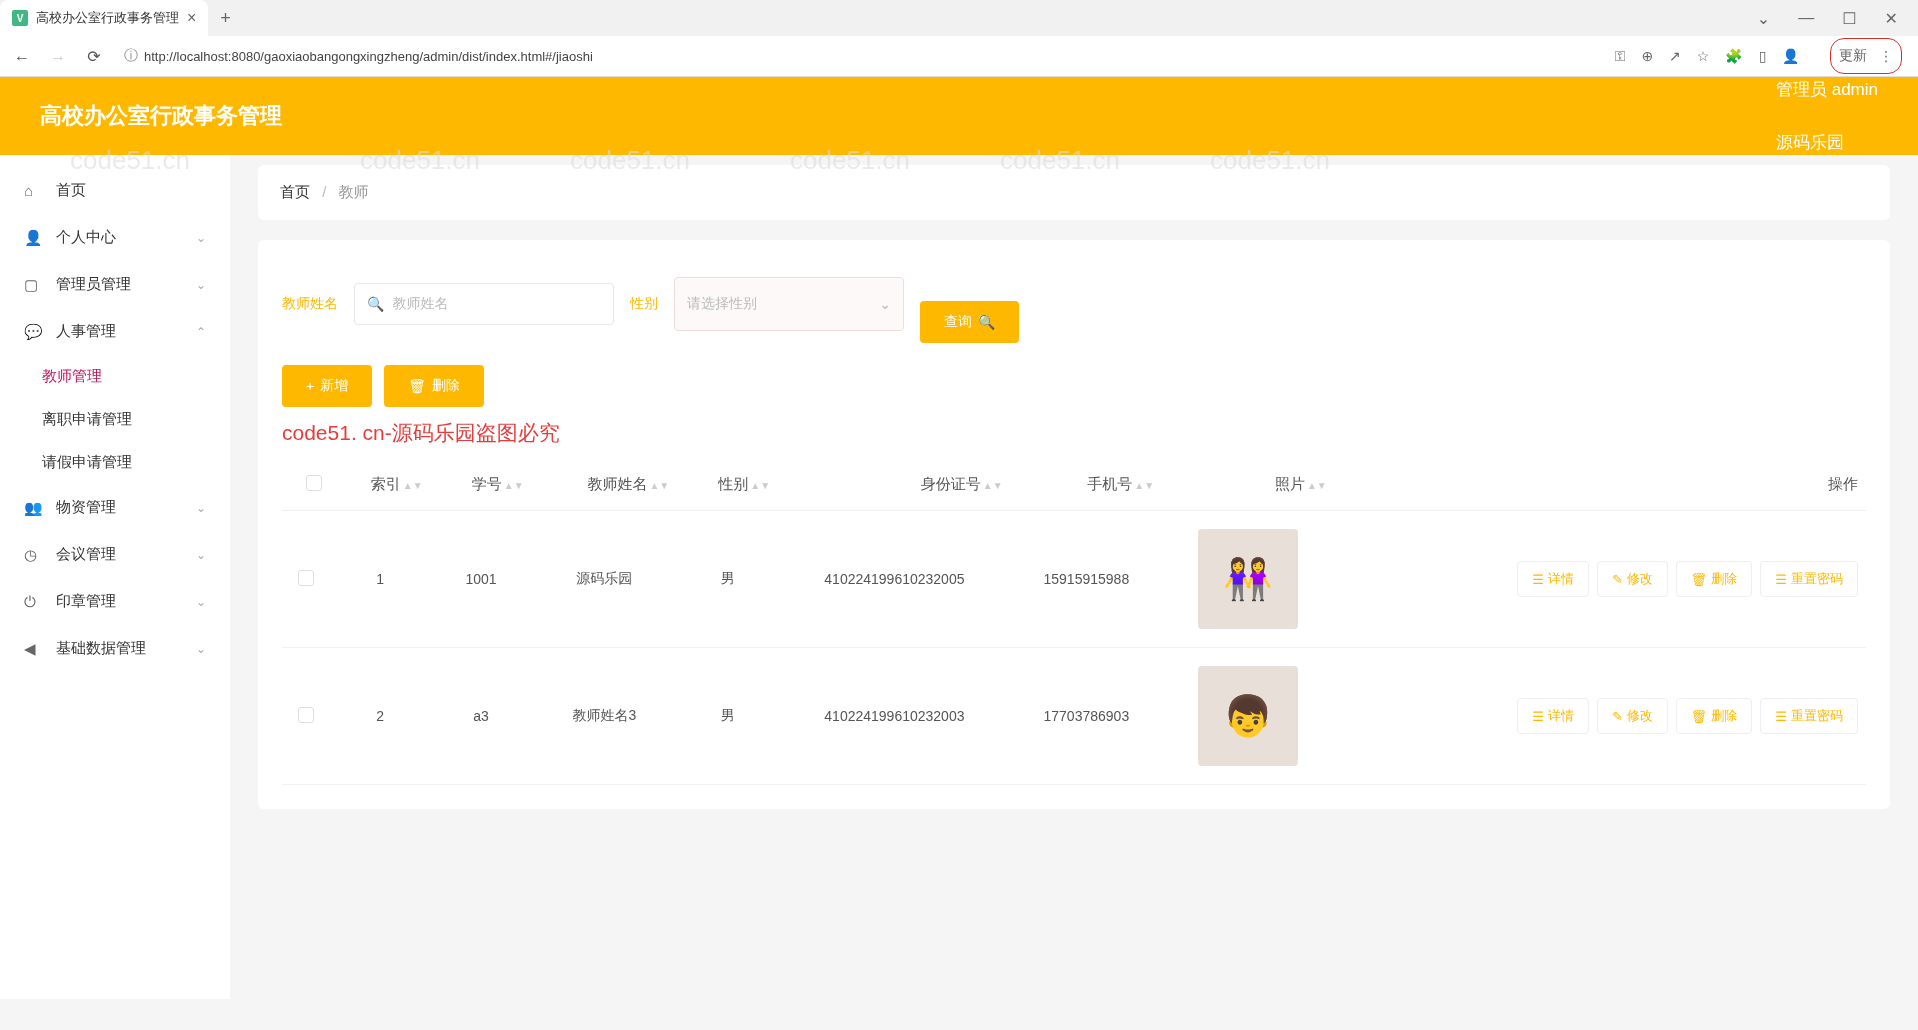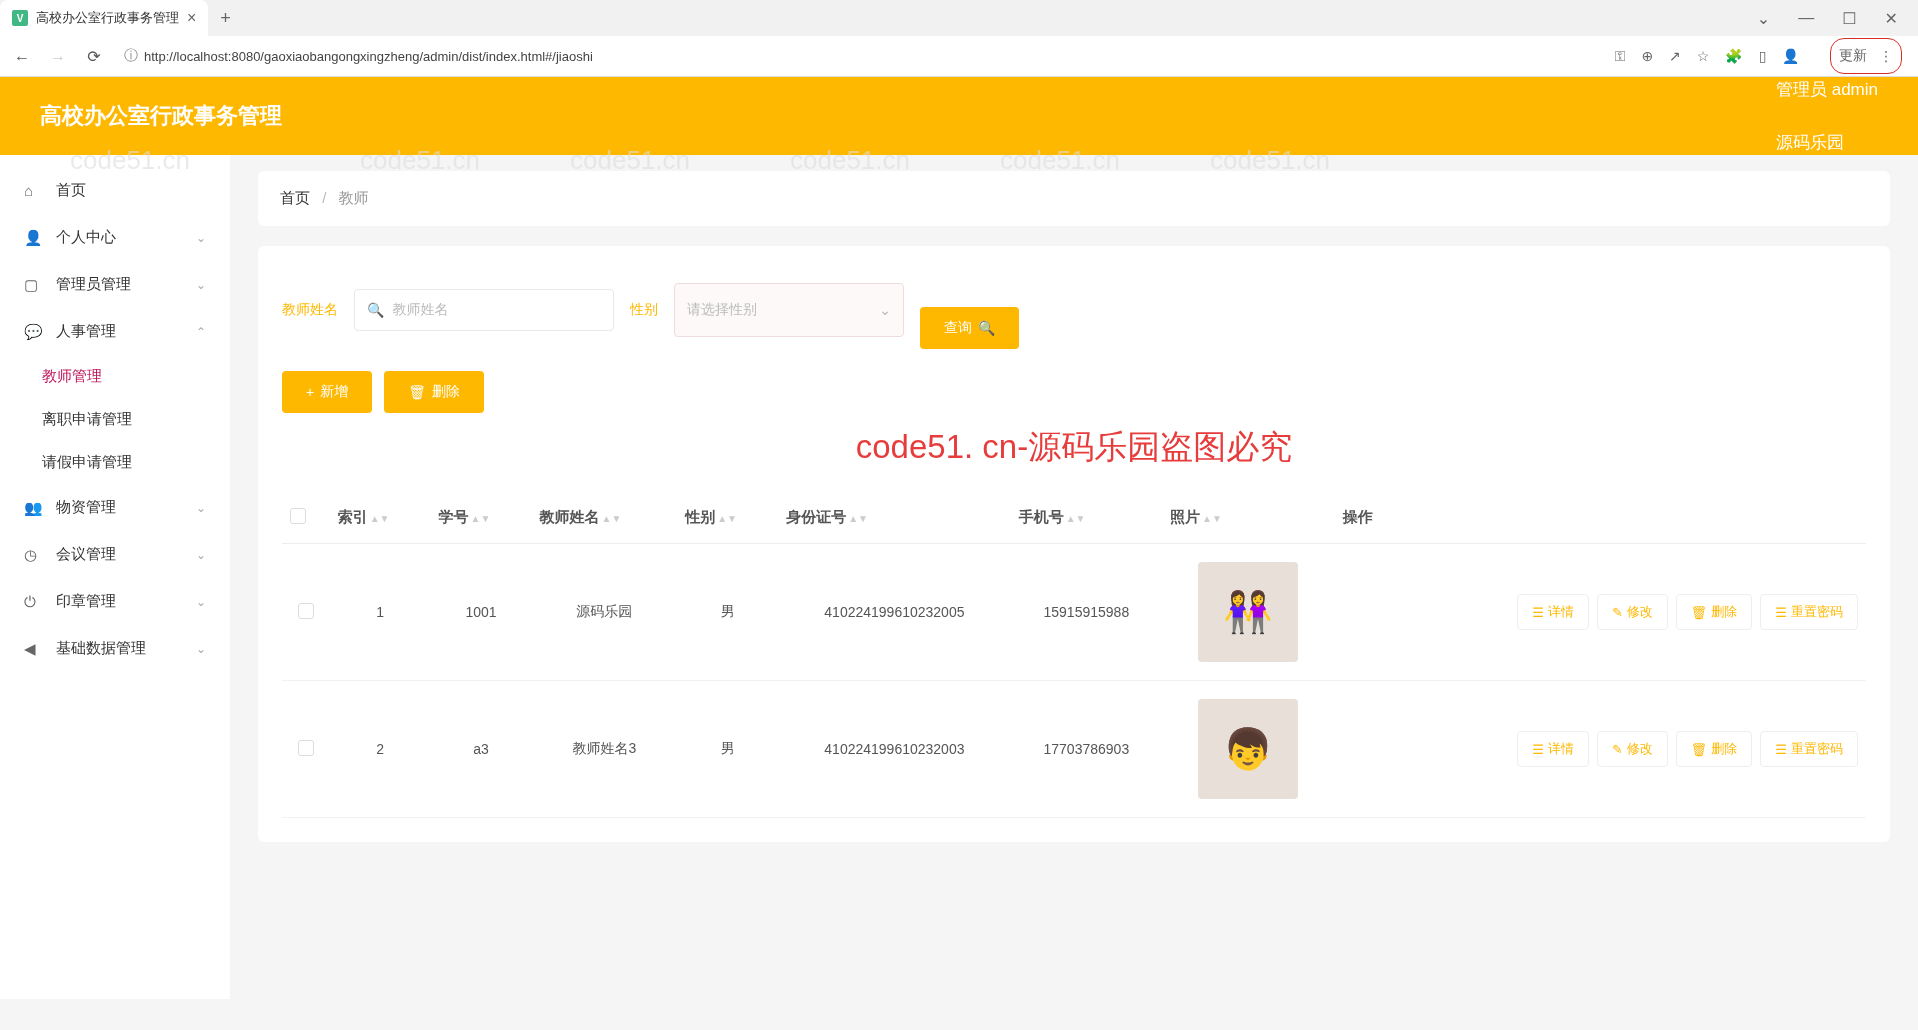--- a/index.html
+++ b/index.html
@@ -34,41 +34,41 @@
 .header-right span { cursor: pointer; }
 
 .app-body { display: flex; height: calc(100vh - 186px); }
 .sidebar { width: 230px; background: #fff; padding: 12px 0; overflow-y: auto; }
 .side-item { display: flex; align-items: center; padding: 14px 24px; font-size: 15px; color: #333; cursor: pointer; gap: 14px; }
 .side-item .icon { width: 18px; color: #666; font-size: 15px; }
 .side-item .chevron { margin-left: auto; color: #aaa; font-size: 12px; }
 .side-sub { padding: 12px 24px 12px 42px; font-size: 15px; color: #333; cursor: pointer; }
 .side-sub.active { color: #be185d; }
 
-.main { flex: 1; padding: 16px 28px; overflow-y: auto; }
+.main { flex: 1; padding: 10px 28px; overflow-y: auto; }
 .breadcrumb { background: #fff; padding: 18px 22px; border-radius: 6px; font-size: 15px; color: #333; margin-bottom: 20px; }
 .breadcrumb .sep { color: #bbb; margin: 0 8px; }
 .breadcrumb .current { color: #999; }
 
 .card { background: #fff; border-radius: 6px; padding: 24px; }
 .search-row { display: flex; align-items: center; gap: 16px; margin-bottom: 22px; }
 .search-label { color: #ffb800; font-size: 14px; }
 .search-input { width: 260px; height: 42px; border: 1px solid #e8e8e8; border-radius: 4px; padding: 0 12px; font-size: 14px; display: flex; align-items: center; gap: 8px; color: #bbb; }
 .search-input .icon { color: #ccc; }
 .select-box { width: 230px; height: 54px; border: 1px solid #f0dcdc; border-radius: 4px; padding: 0 12px; font-size: 14px; color: #bbb; display: flex; align-items: center; justify-content: space-between; background: #fdf9f9; }
 .btn { height: 42px; padding: 0 24px; border: none; border-radius: 4px; font-size: 14px; cursor: pointer; display: inline-flex; align-items: center; gap: 6px; }
 .btn-primary { background: #ffb800; color: #fff; margin-top: 37px; }
 .btn-row { display: flex; gap: 12px; margin-bottom: 20px; }
 .btn-add { background: #ffb800; color: #fff; }
 .btn-del { background: #ffb800; color: #fff; }
 
-.watermark { color: #e73c3c; font-size: 33px; font-weight: 500; text-align: center; margin: -8px 0 22px; }
+.watermark { color: #e73c3c; font-size: 21px; font-weight: 500; text-align: left; margin: -8px 0 12px; }
 
 table { width: 100%; border-collapse: collapse; }
-th { padding: 16px 8px; font-size: 15px; color: #555; font-weight: 700; text-align: left; border-bottom: 1px solid #eee; }
+th { padding: 16px 8px; font-size: 15px; color: #555; font-weight: 400; text-align: right; border-bottom: 1px solid #eee; }
 th .sort { color: #ccc; font-size: 10px; margin-left: 2px; display: inline-flex; flex-direction: column; line-height: 6px; }
 td { padding: 18px 8px; font-size: 14px; color: #555; text-align: center; border-bottom: 1px solid #f2f2f2; vertical-align: middle; }
 .checkbox { width: 16px; height: 16px; border: 1px solid #ddd; border-radius: 3px; display: inline-block; cursor: pointer; }
 .photo { width: 100px; height: 100px; background: #e8e0d8; border-radius: 4px; display: inline-flex; align-items: center; justify-content: center; font-size: 40px; }
 .action-btns { display: flex; flex-wrap: wrap; gap: 8px; justify-content: flex-end; }
 .act-btn { padding: 8px 14px; border: 1px solid #eee; border-radius: 4px; font-size: 13px; cursor: pointer; background: #fff; display: inline-flex; align-items: center; gap: 4px; color: #ffb800; }
 .act-btn.del { color: #ffb800; }
 
 .wm-bg { position: fixed; pointer-events: none; color: #ddd; font-size: 26px; opacity: 0.6; z-index: 999; }
 </style>

